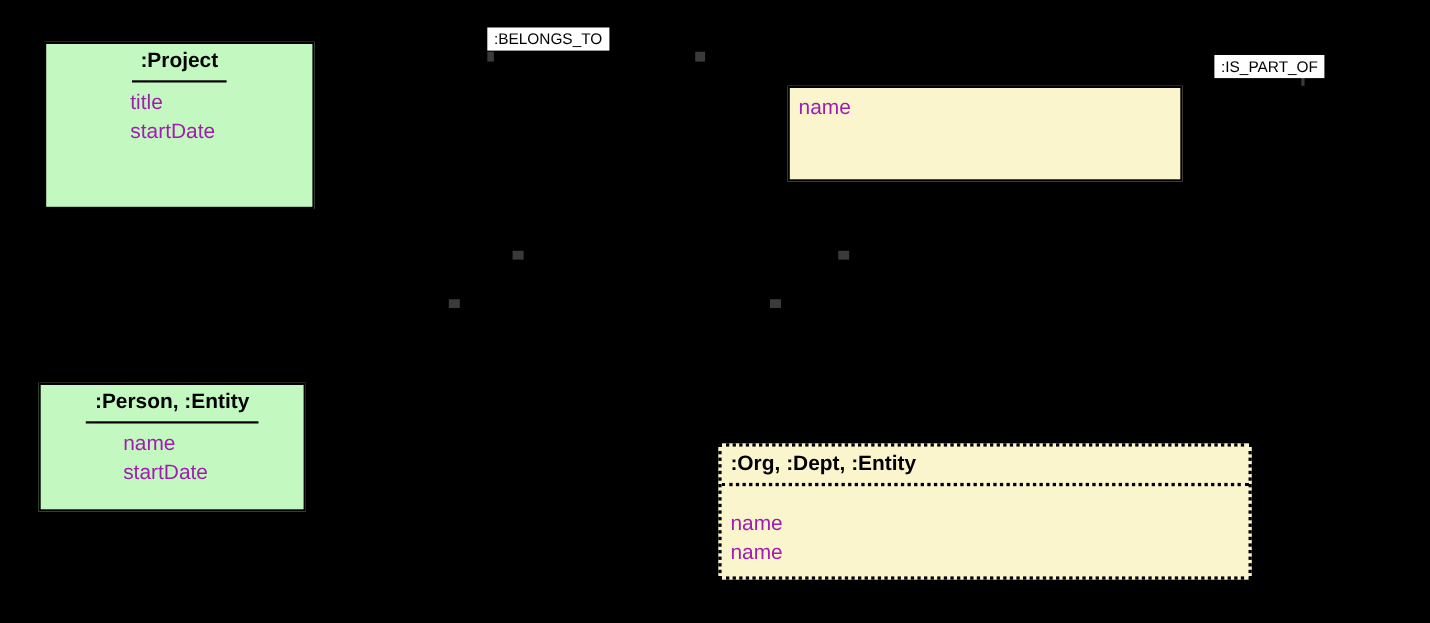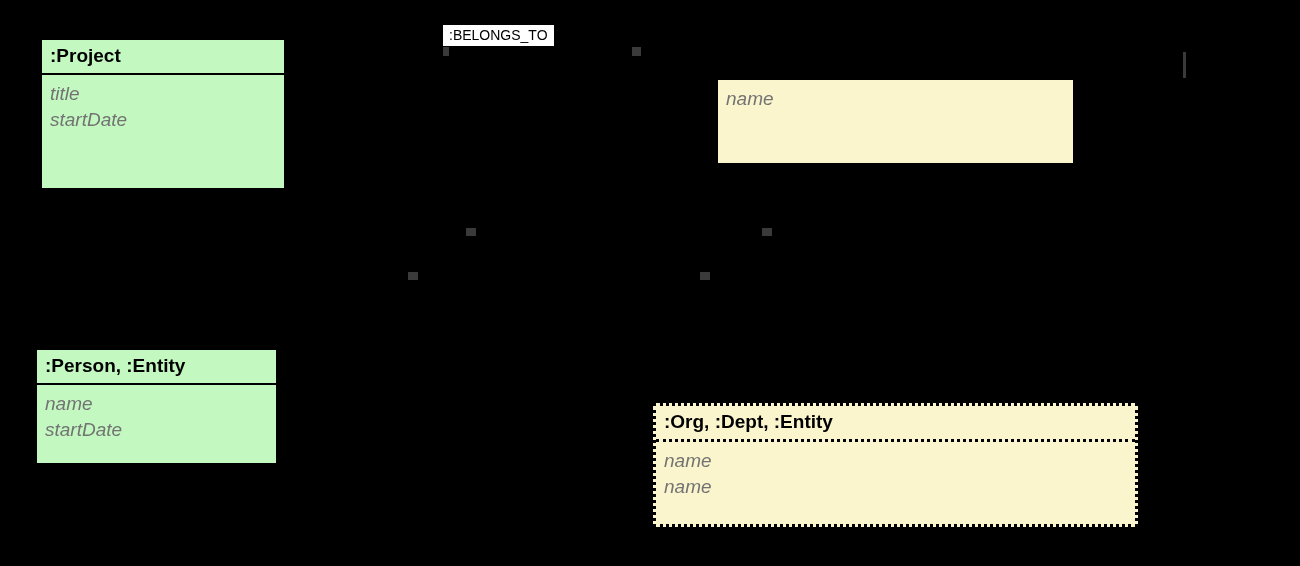--- a/index.html
+++ b/index.html
@@ -18,44 +18,43 @@
   }
 
   
   .node {
     position: absolute;
     box-sizing: border-box;
     border: 2px solid #000000;
     display: flex;
     flex-direction: column;
   }
-  .node.green { background: #c3f9c0; }
+  .node.green { background: #c3f9c0; align-items: center; }
   .node.yellow { background: #fbf5cd; }
-  .node.dotted { border: 3px dotted #000000; }
+  .node.dotted { border: 3px dotted #000000; gap: 16px; }
 
   .node-header {
     box-sizing: border-box;
     padding: 4px 8px 5px 8px;
     font-weight: bold;
     font-size: 19px;
     color: #000000;
     line-height: 1.25;
     white-space: nowrap;
     border-bottom: 2px solid #000000;
   }
   .node.dotted > .node-header {
     border-bottom: 3px dotted #000000;
   }
 
   .node-body {
     box-sizing: border-box;
     padding: 6px 20px 8px 8px;
-    font-style: italic;
     font-size: 19px;
-    color: #737373;
+    color: #a21caf;
     line-height: 1.36;
     flex: 1 1 auto;
   }
   .prop {
     white-space: nowrap;
     display: block;
   }
 
   
   .rel-label {
@@ -108,20 +107,21 @@
       <span class="prop">name</span>
       <span class="prop">name</span>
     </div>
   </div>
 
   <div class="stub" style="left:443px; top:47px; width:6px; height:9px;"></div>
   <div class="stub" style="left:632px; top:47px; width:9px; height:9px;"></div>
   <div class="rel-label" style="left:443px; top:25px;">:BELONGS_TO</div>
 
   <div class="stub" style="left:1183px; top:52px; width:3px; height:26px;"></div>
+  <div class="rel-label" style="left:1104px; top:50px;">:IS_PART_OF</div>
 
   <div class="stub" style="left:466px; top:228px; width:10px; height:8px;"></div>
   <div class="stub" style="left:408px; top:272px; width:10px; height:8px;"></div>
 
   <div class="stub" style="left:762px; top:228px; width:10px; height:8px;"></div>
   <div class="stub" style="left:700px; top:272px; width:10px; height:8px;"></div>
 
 </div>
 
 </body></html>

